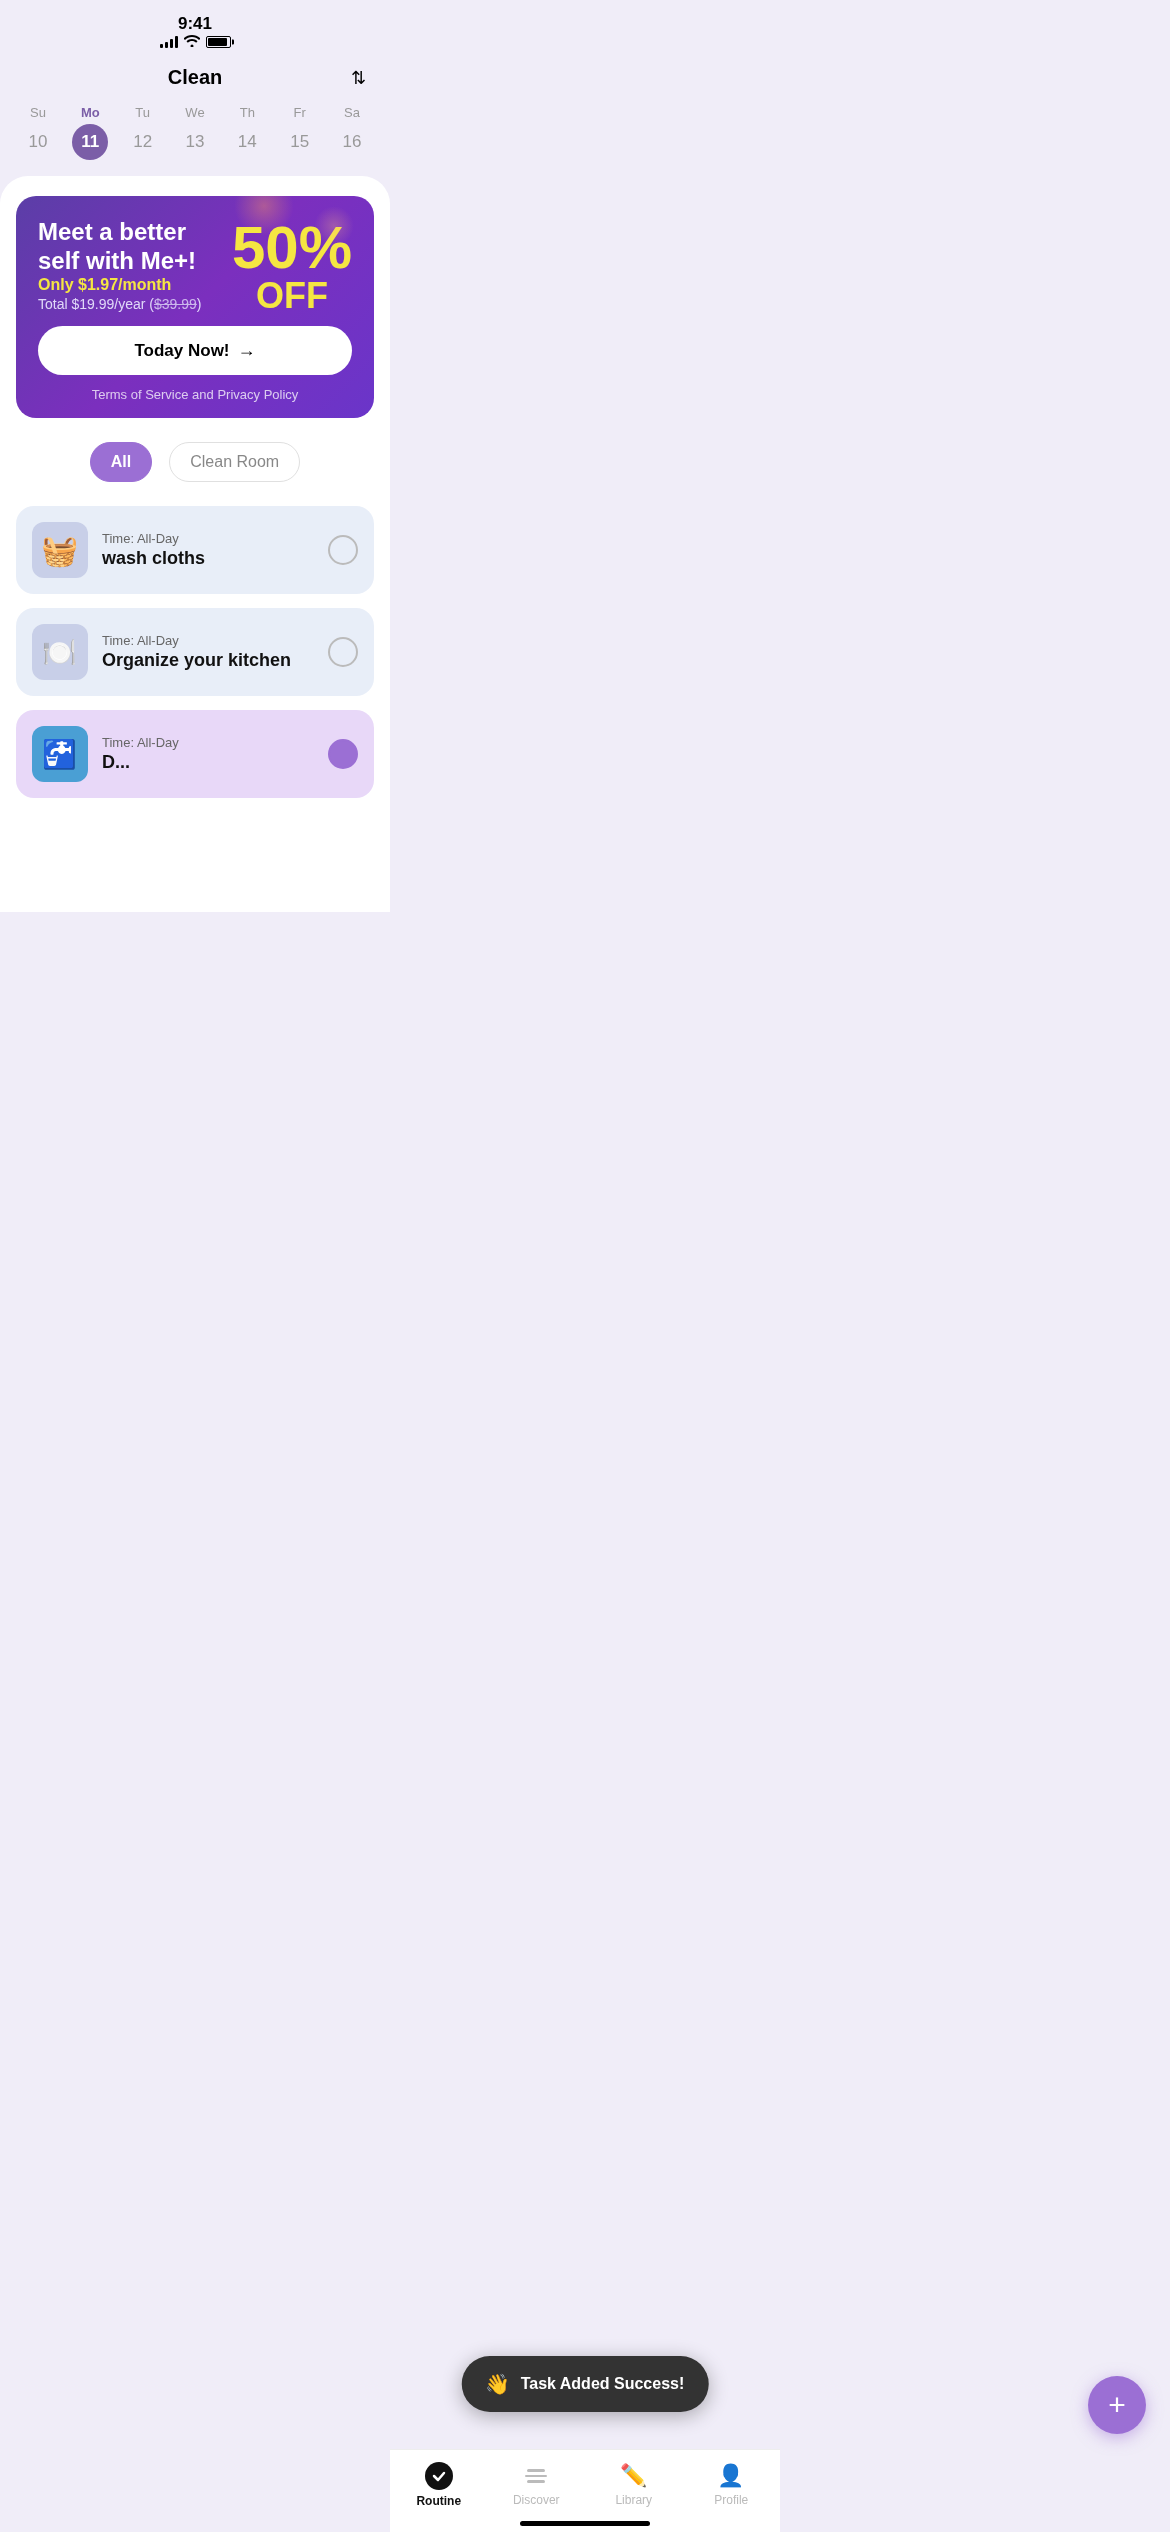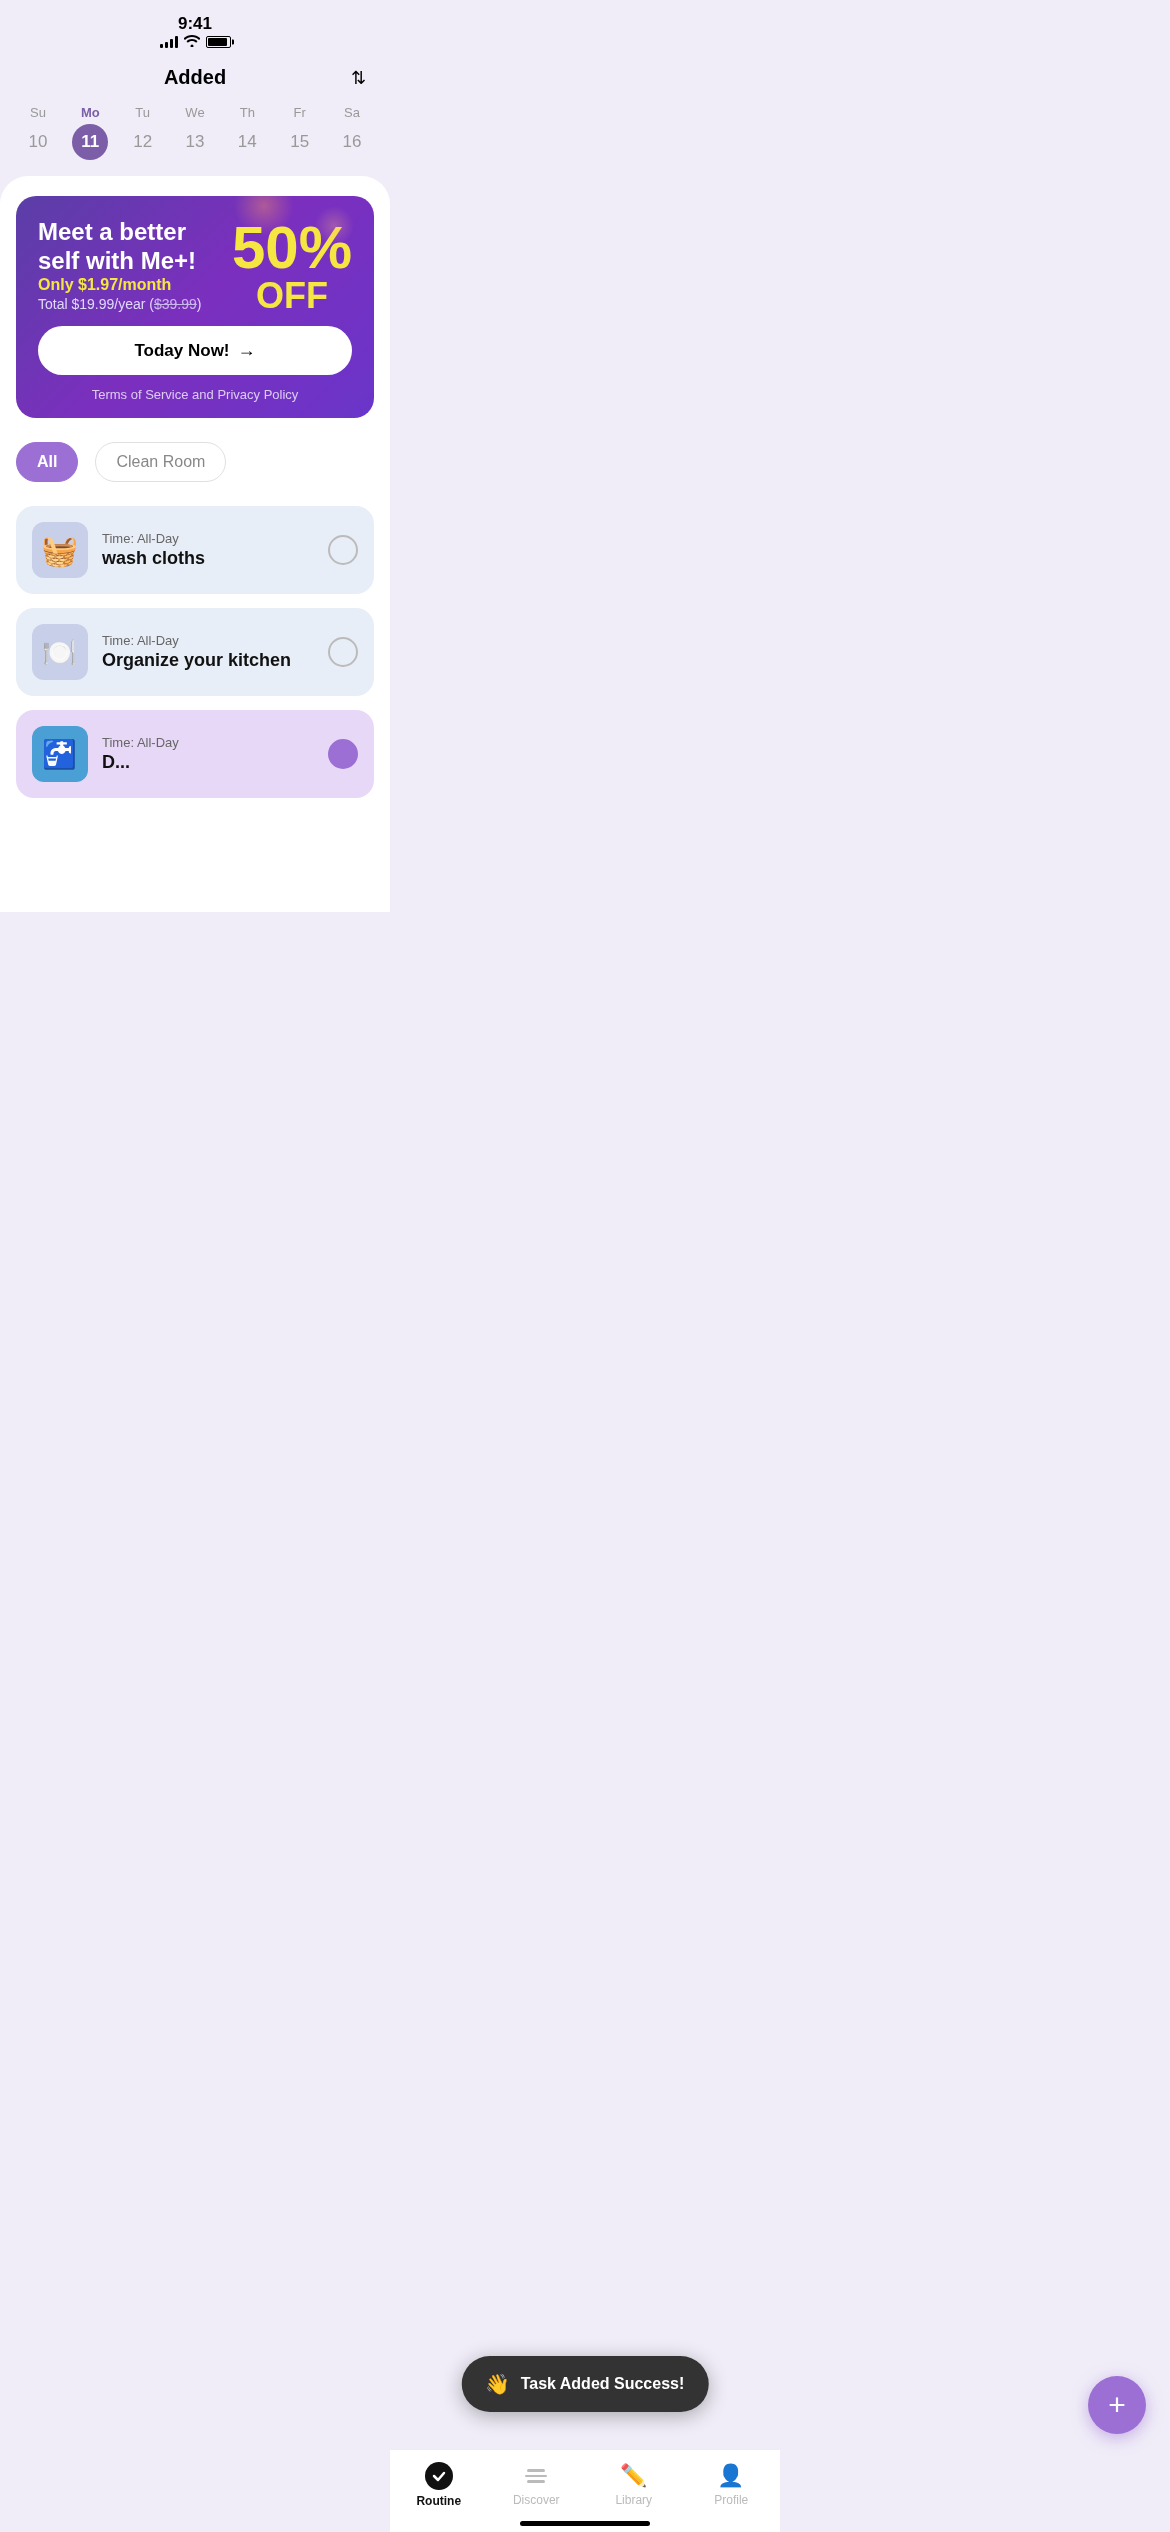--- a/index.html
+++ b/index.html
@@ -268,20 +268,21 @@
       color: rgba(255,255,255,0.75);
       cursor: pointer;
     }
 
     
     .filter-chips {
       display: flex;
       gap: 17px;
       margin-bottom: 20px;
       padding: 4px 0;
+      justify-content: center;
     }
     .chip {
       padding: 10px 20px;
       border-radius: 50px;
       font-size: 16px;
       font-weight: 500;
       cursor: pointer;
       border: 1.5px solid #e0e0e0;
       background: transparent;
       color: #888;
@@ -488,21 +489,21 @@
         <path d="M8 2C10.75 2 13.23 3.1 15.05 4.95L16.5 3.5C14.28 1.33 11.29 0 8 0 4.71 0 1.72 1.33-.5 3.5L.95 4.95C2.77 3.1 5.25 2 8 2z" fill="#000"></path>
       </svg>
     </span>
     <div class="battery">
       <div class="battery-fill"></div>
     </div>
   </div>
 </div>
 
 <div class="header">
-  <span class="header-title">Added</span>
+  <span class="header-title">Clean</span>
   <div class="sort-icon">
     <span class="sort-arrows">⇅</span>
   </div>
 </div>
 
 <div class="calendar-strip">
   <div class="calendar-days">
     <div class="day-item">
       <span class="day-name">Su</span>
       <span class="day-number">10</span>

